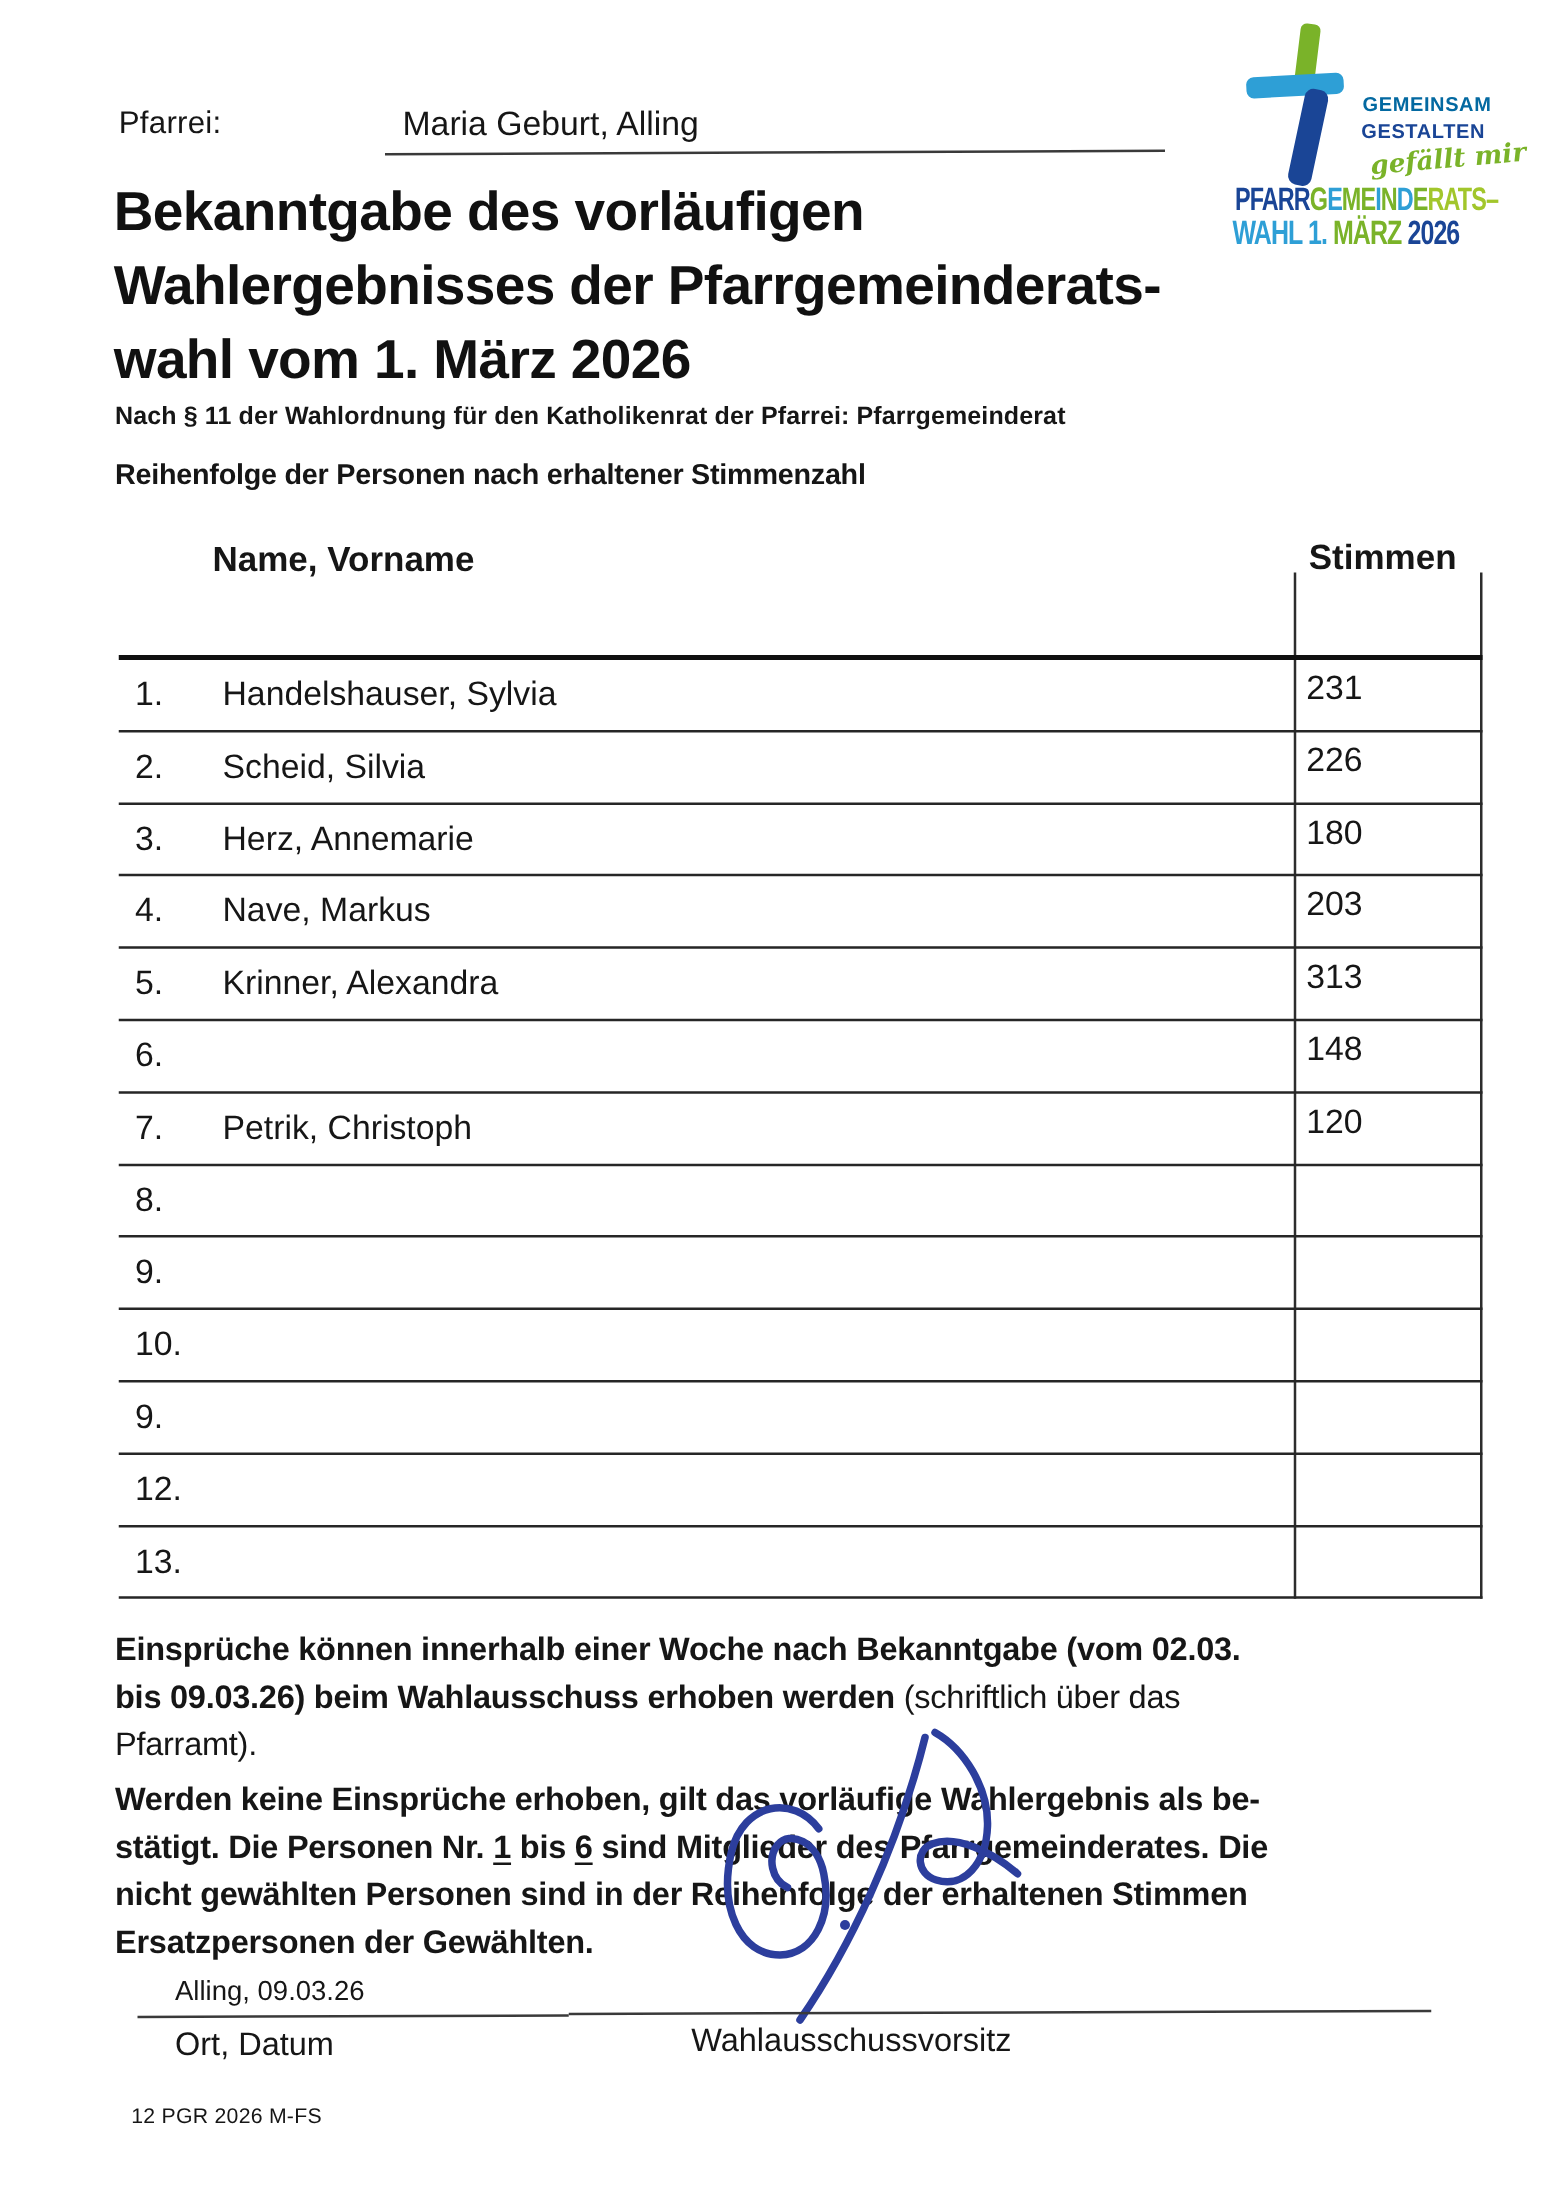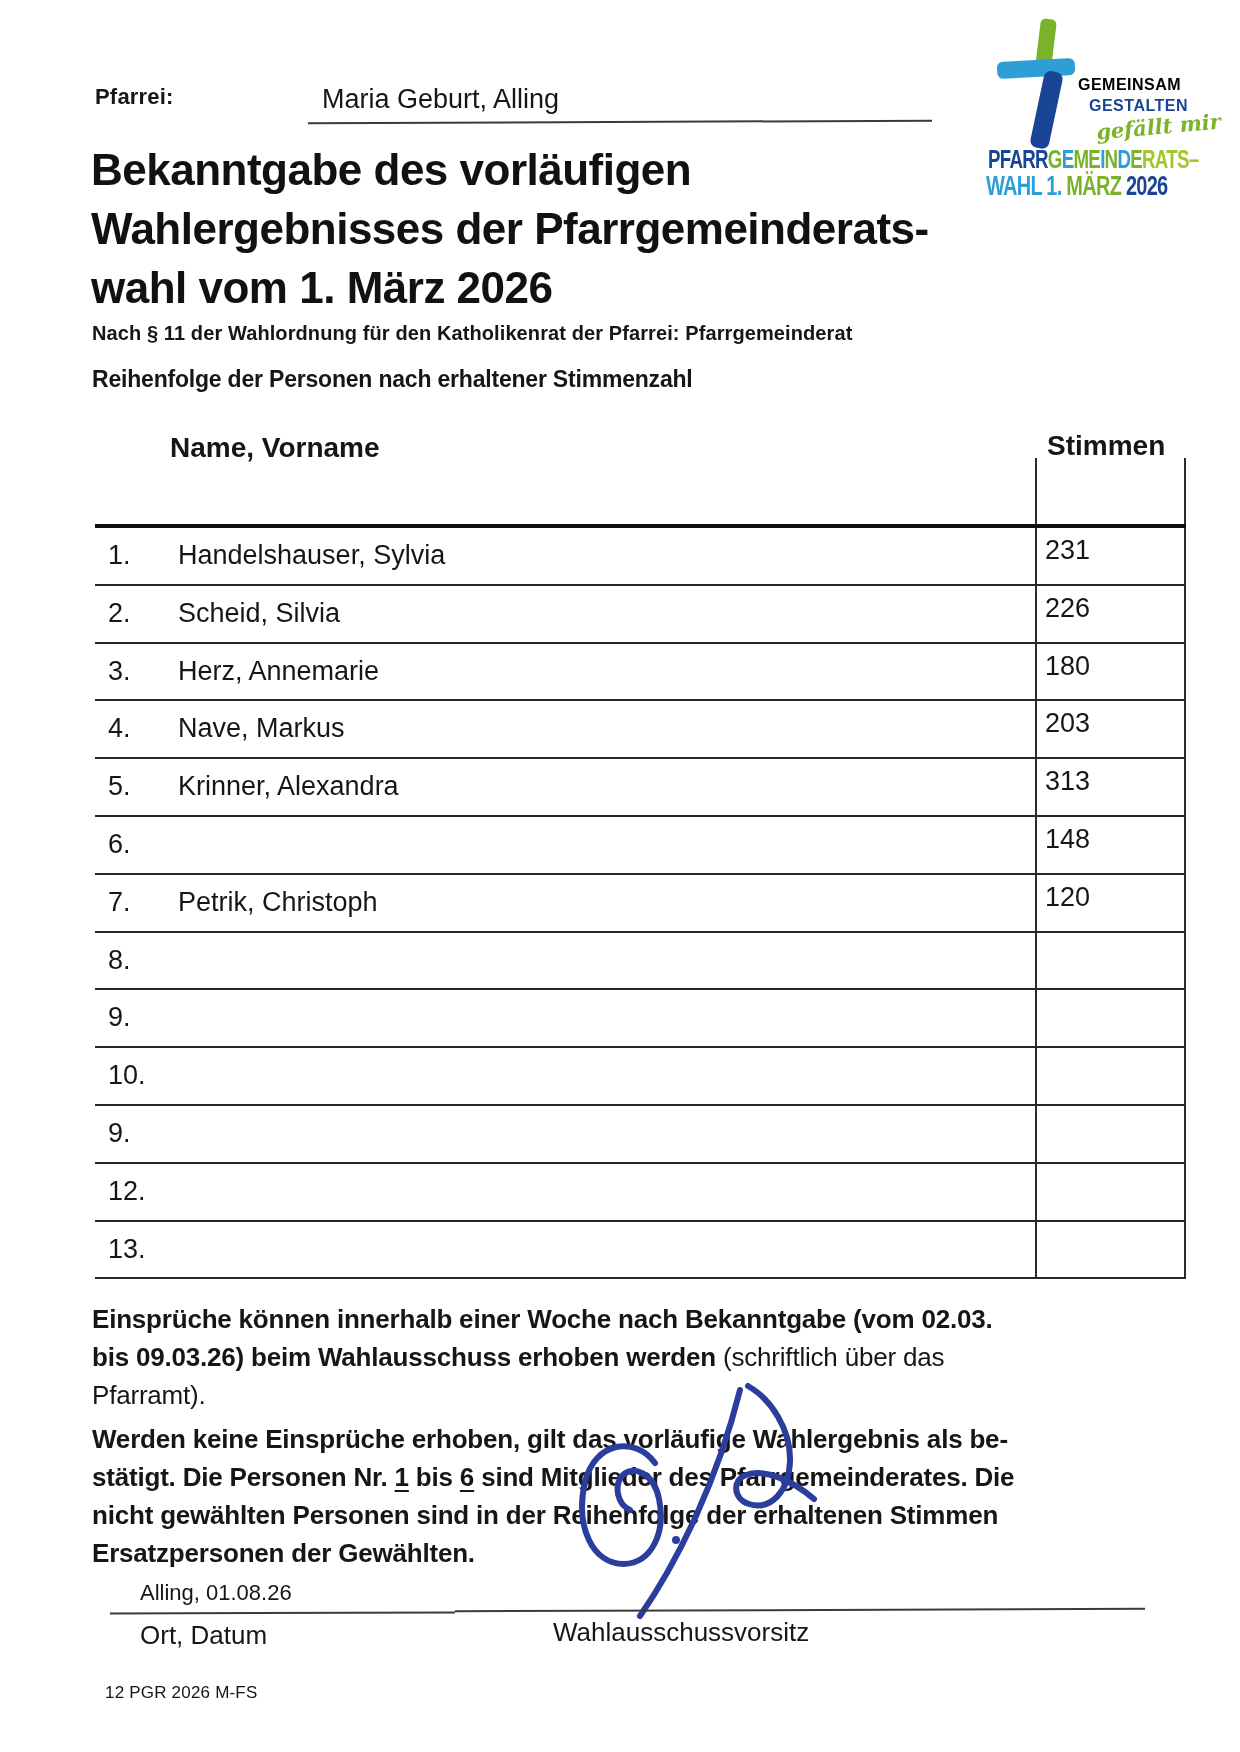--- a/index.html
+++ b/index.html
@@ -6,21 +6,21 @@
   .page{
     position:relative;width:1240px;height:1752px;background:#ffffff;
     font-family:"Liberation Sans",sans-serif;color:#161616;overflow:hidden;
     margin:0 auto;
   }
   .abs{position:absolute;}
   .b{font-weight:bold;}
   .u{text-decoration:underline;text-decoration-thickness:2px;text-underline-offset:4px;}
 
   
-  .pfarrei-label{left:95px;top:84px;font-size:22px;font-weight:bold;letter-spacing:.2px;}
+  .pfarrei-label{left:95px;top:84px;font-size:25px;font-weight:normal;letter-spacing:.2px;}
   .pfarrei-value{left:322px;top:84px;font-size:27px;}
   .pfarrei-line{left:308px;top:121px;width:624px;height:2px;background:#3a3a3a;transform:rotate(-0.25deg);}
 
   
   .logo-top1{left:1078px;top:76px;font-size:16px;font-weight:bold;letter-spacing:.5px;}
   .logo-top2{left:1089px;top:97px;font-size:16px;font-weight:bold;letter-spacing:.5px;}
   .logo-script{left:1096px;top:114px;font-size:21px;font-style:italic;font-weight:600;
     font-family:"DejaVu Serif",serif;transform:rotate(-5deg);}
   .wordmark{white-space:pre;font-weight:800;letter-spacing:-1px;transform-origin:left top;}
   .wm1{left:988px;top:144px;font-size:26px;transform:scaleX(.72);}
@@ -66,21 +66,21 @@
 
   <span class="abs pfarrei-label">Pfarrei:</span>
   <span class="abs pfarrei-value">Maria Geburt, Alling</span>
   <div class="abs pfarrei-line"></div>
 
   <svg class="abs sig-cross" style="left:990px;top:16px;" width="110" height="145" viewBox="0 0 110 145">
     <rect x="48" y="3" width="16" height="50" rx="5" transform="rotate(7 56 28)" style="fill: rgb(122, 179, 41);"></rect>
     <rect x="7" y="44" width="78" height="17" rx="6" transform="rotate(-3 46 52)" style="fill: rgb(46, 159, 214);"></rect>
     <rect x="47" y="55" width="19" height="78" rx="7" transform="rotate(12 57 94)" style="fill: rgb(26, 69, 150);"></rect>
   </svg>
-  <span class="abs logo-top1" style="color: #000000;">GEMEINSAM</span>
+  <span class="abs logo-top1" style="color: #0369a1; margin-left: 12px;">GEMEINSAM</span>
   <span class="abs logo-top2" style="color: rgb(26, 69, 150);">GESTALTEN</span>
   <span class="abs logo-script" style="color: rgb(122, 179, 41);">gefällt mir</span>
   <div class="abs wordmark wm1"><span style="color: rgb(26, 69, 150);">P</span><span style="color: rgb(26, 69, 150);">F</span><span style="color: rgb(26, 69, 150);">A</span><span style="color: rgb(26, 69, 150);">R</span><span style="color: rgb(26, 69, 150);">R</span><span style="color: rgb(122, 179, 41);">G</span><span style="color: rgb(46, 159, 214);">E</span><span style="color: rgb(122, 179, 41);">M</span><span style="color: rgb(122, 179, 41);">E</span><span style="color: rgb(46, 159, 214);">I</span><span style="color: rgb(122, 179, 41);">N</span><span style="color: rgb(46, 159, 214);">D</span><span style="color: rgb(122, 179, 41);">E</span><span style="color: rgb(162, 198, 43);">R</span><span style="color: rgb(162, 198, 43);">A</span><span style="color: rgb(162, 198, 43);">T</span><span style="color: rgb(162, 198, 43);">S</span><span style="color: rgb(162, 198, 43);">–</span></div>
   <div class="abs wordmark wm2"><span style="color: rgb(46, 159, 214);">W</span><span style="color: rgb(46, 159, 214);">A</span><span style="color: rgb(46, 159, 214);">H</span><span style="color: rgb(46, 159, 214);">L</span><span style="color: rgb(46, 159, 214);"> </span><span style="color: rgb(46, 159, 214);">1</span><span style="color: rgb(46, 159, 214);">.</span><span style="color: rgb(46, 159, 214);"> </span><span style="color: rgb(122, 179, 41);">M</span><span style="color: rgb(122, 179, 41);">Ä</span><span style="color: rgb(122, 179, 41);">R</span><span style="color: rgb(122, 179, 41);">Z</span><span style="color: rgb(122, 179, 41);"> </span><span style="color: rgb(26, 69, 150);">2</span><span style="color: rgb(26, 69, 150);">0</span><span style="color: rgb(26, 69, 150);">2</span><span style="color: rgb(26, 69, 150);">6</span></div>
 
   <div class="abs title">
     <div>Bekanntgabe des vorläufigen</div>
     <div>Wahlergebnisses der Pfarrgemeinderats-</div>
     <div>wahl vom 1. März 2026</div>
   </div>
@@ -166,18 +166,18 @@
     <g fill="none" stroke-linecap="round" stroke-linejoin="round" stroke-width="6" style="stroke: rgb(44, 62, 157);">
       <path d="M115,95 C95,68 55,73 45,114 C35,158 52,196 84,196 C112,195 126,164 119,131 C114,105 92,96 82,108 C74,118 77,136 90,142"></path>
       <path d="M100,248 C140,190 178,110 200,22"></path>
       <path d="M208,18 C231,31 251,62 250,93 C249,123 231,143 209,136 C193,131 192,112 206,107 C225,100 253,113 274,131"></path>
     </g>
     <circle cx="136" cy="172" r="4" style="fill: rgb(44, 62, 157);"></circle>
   </svg>
 
   <div class="abs line-ort"></div>
   <div class="abs line-sig"></div>
-  <span class="abs place-date">Alling, 01.08.26</span>
+  <span class="abs place-date">Alling, 09.03.26</span>
   <span class="abs ort-label">Ort, Datum</span>
   <span class="abs signer-label">Wahlausschussvorsitz</span>
 
   <span class="abs form-code">12 PGR 2026 M-FS</span>
 </div>
 
 </body></html>

